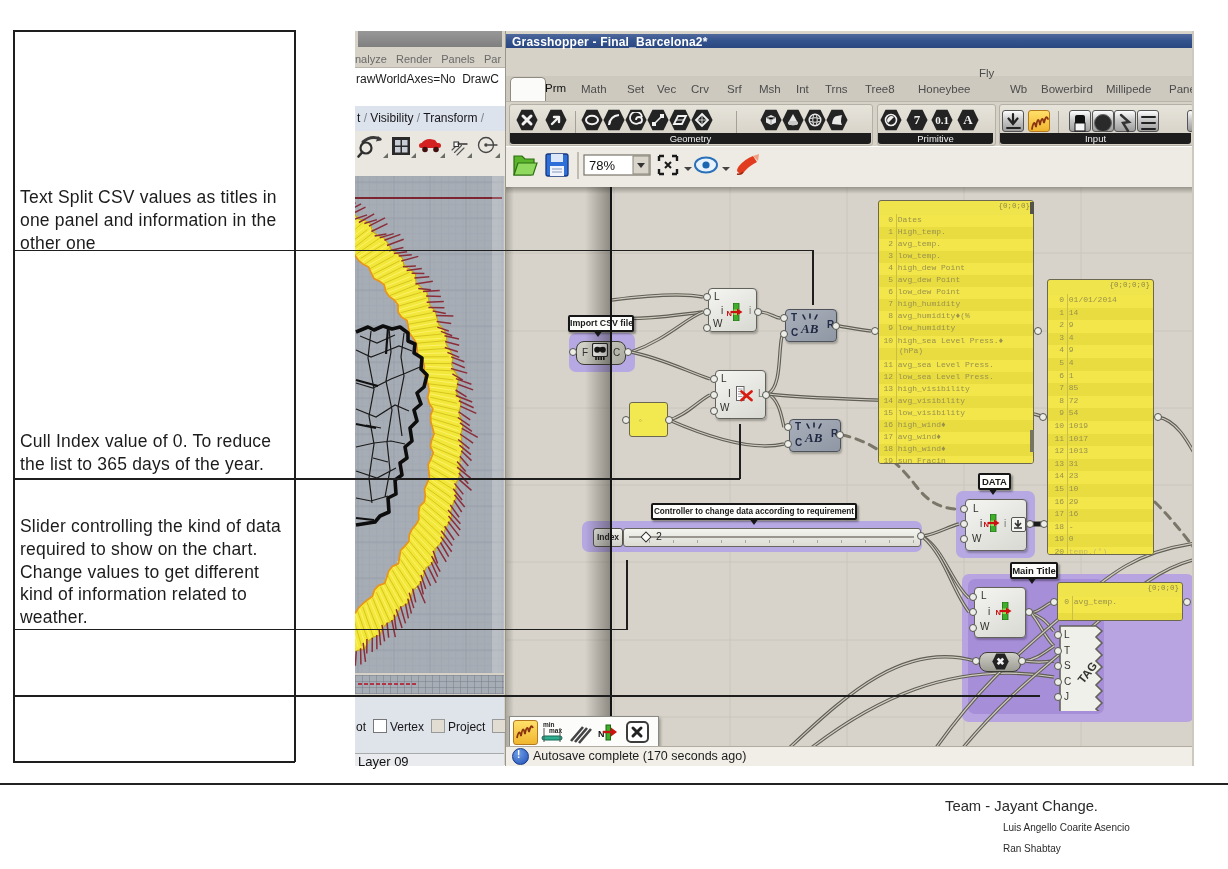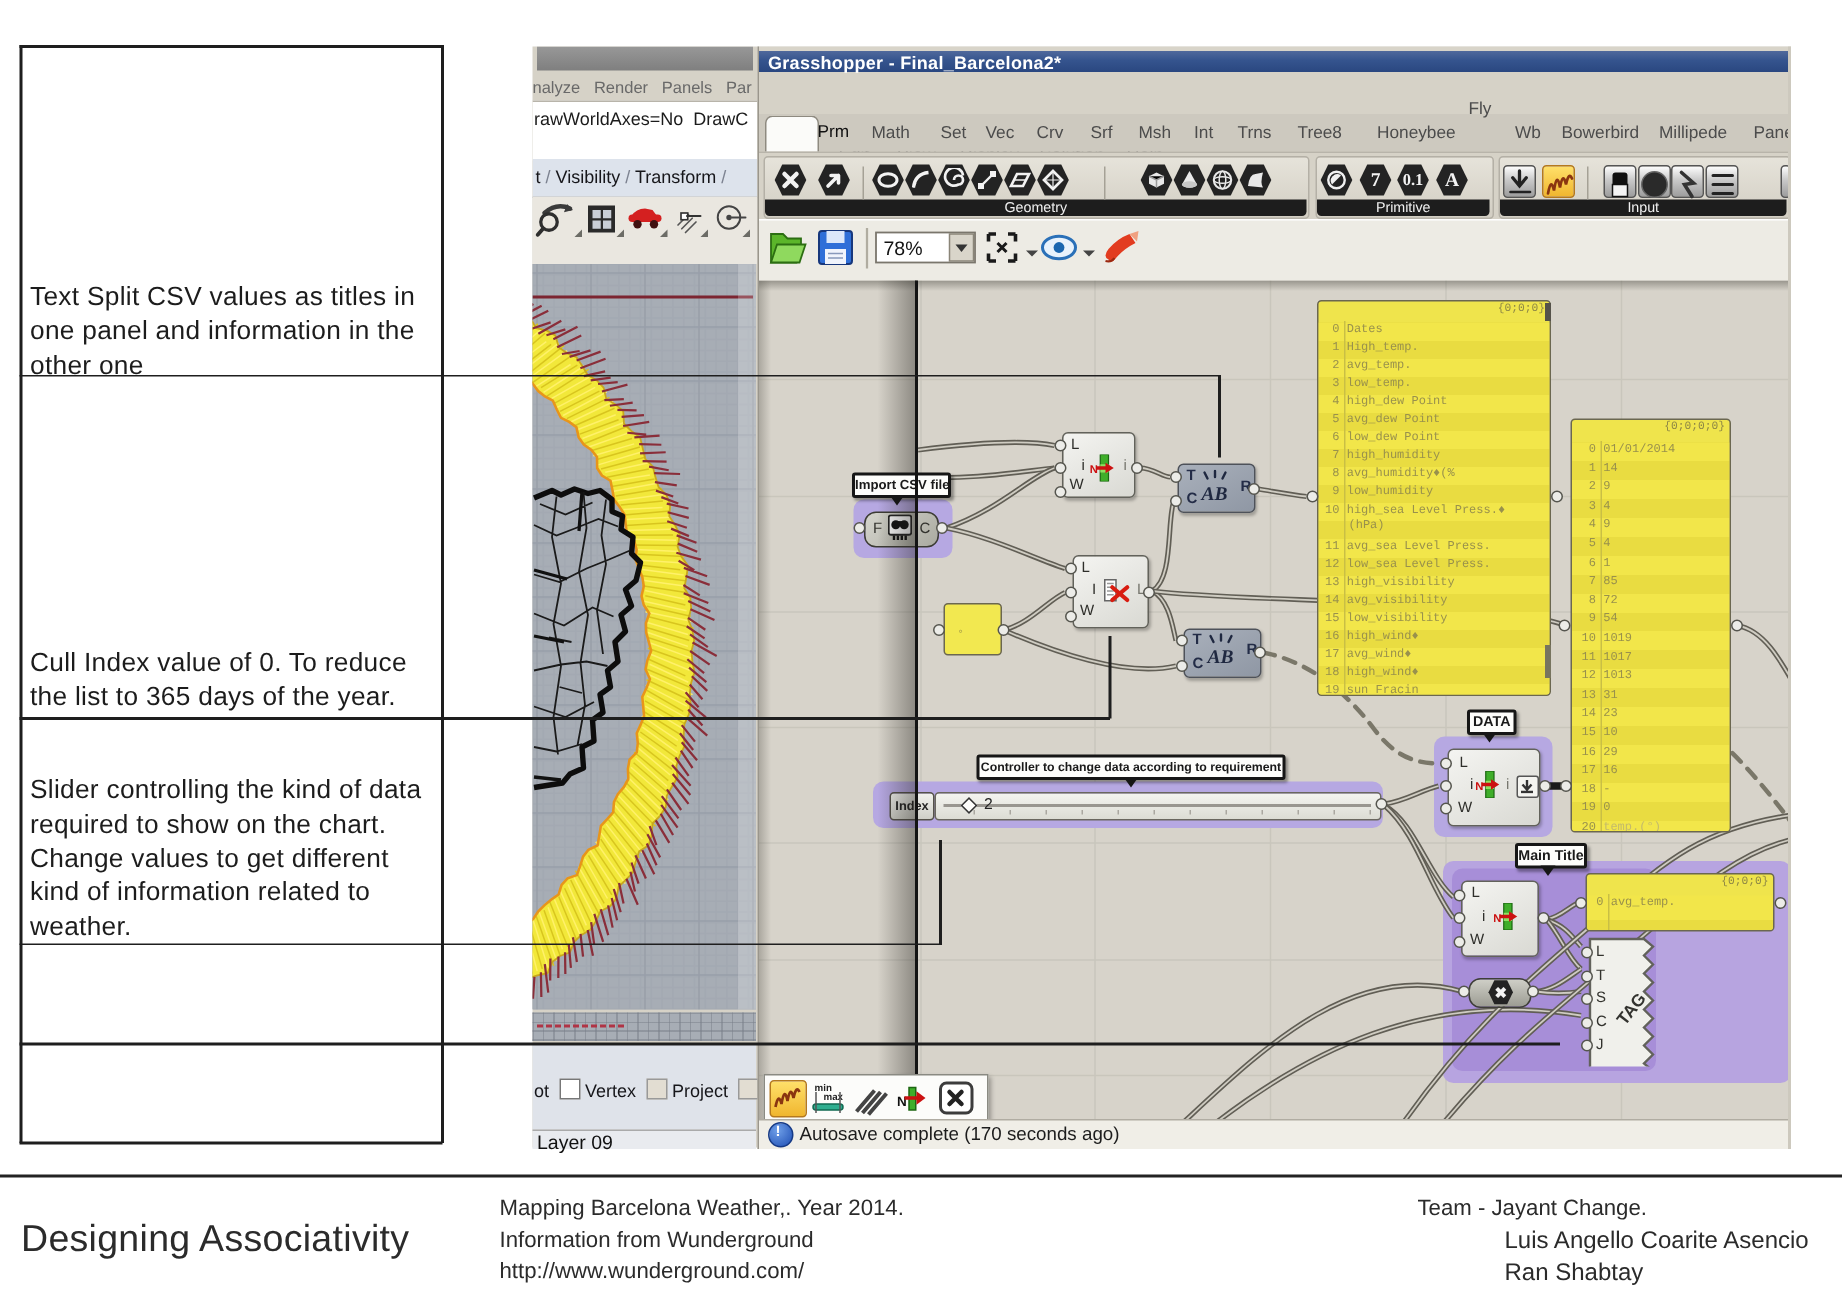--- a/index.html
+++ b/index.html
@@ -771,16 +771,14 @@
 <div class="ln" style="left:812px;top:249.5px;width:1.5px;height:55px"></div>
 <div class="ln" style="left:13px;top:478px;width:727px;height:1.5px"></div>
 <div class="ln" style="left:739px;top:424px;width:1.5px;height:55px"></div>
 <div class="ln" style="left:13px;top:628.5px;width:614px;height:1.5px"></div>
 <div class="ln" style="left:626px;top:560px;width:1.5px;height:70px"></div>
 <div class="ln" style="left:13px;top:695px;width:1027px;height:1.5px"></div>
 <div class="antxt" style="left:20px;top:186px;width:262px">Text Split CSV values as titles in one panel and information in the other one</div>
 <div class="antxt" style="left:20px;top:430px;width:262px">Cull Index value of 0. To reduce the list to 365 days of the year.</div>
 <div class="antxt" style="left:20px;top:515px;width:268px">Slider controlling the kind of data required to show on the chart. Change values to get different kind of information related to weather.</div>
 <div class="ln" style="left:0px;top:783px;width:1228px;height:1.8px;background:#232323"></div>
-<div class="abs" style="left:14px;top:812px;font-size:25px;color:#2b2b2b;letter-spacing:0.2px">Designing Associativity</div>
-<div class="abs" style="left:333px;top:796px;font-size:14.8px;line-height:21px;color:#2b2b2b">Mapping Barcelona Weather,. Year 2014.<br>Information from Wunderground<br>http://www.wunderground.com/</div>
 <div class="abs" style="left:945px;top:796px;font-size:14.8px;line-height:21px;color:#2b2b2b">Team - Jayant Change.</div>
-<div class="abs" style="left:1003px;top:817px;font-size:16px;line-height:21px;color:#2b2b2b">Luis Angello Coarite Asencio<br>Ran Shabtay</div>
+<div class="abs" style="left:1003px;top:817px;font-size:10px;line-height:21px;color:#2b2b2b">Luis Angello Coarite Asencio<br>Ran Shabtay</div>
   </div>
 </body></html>

